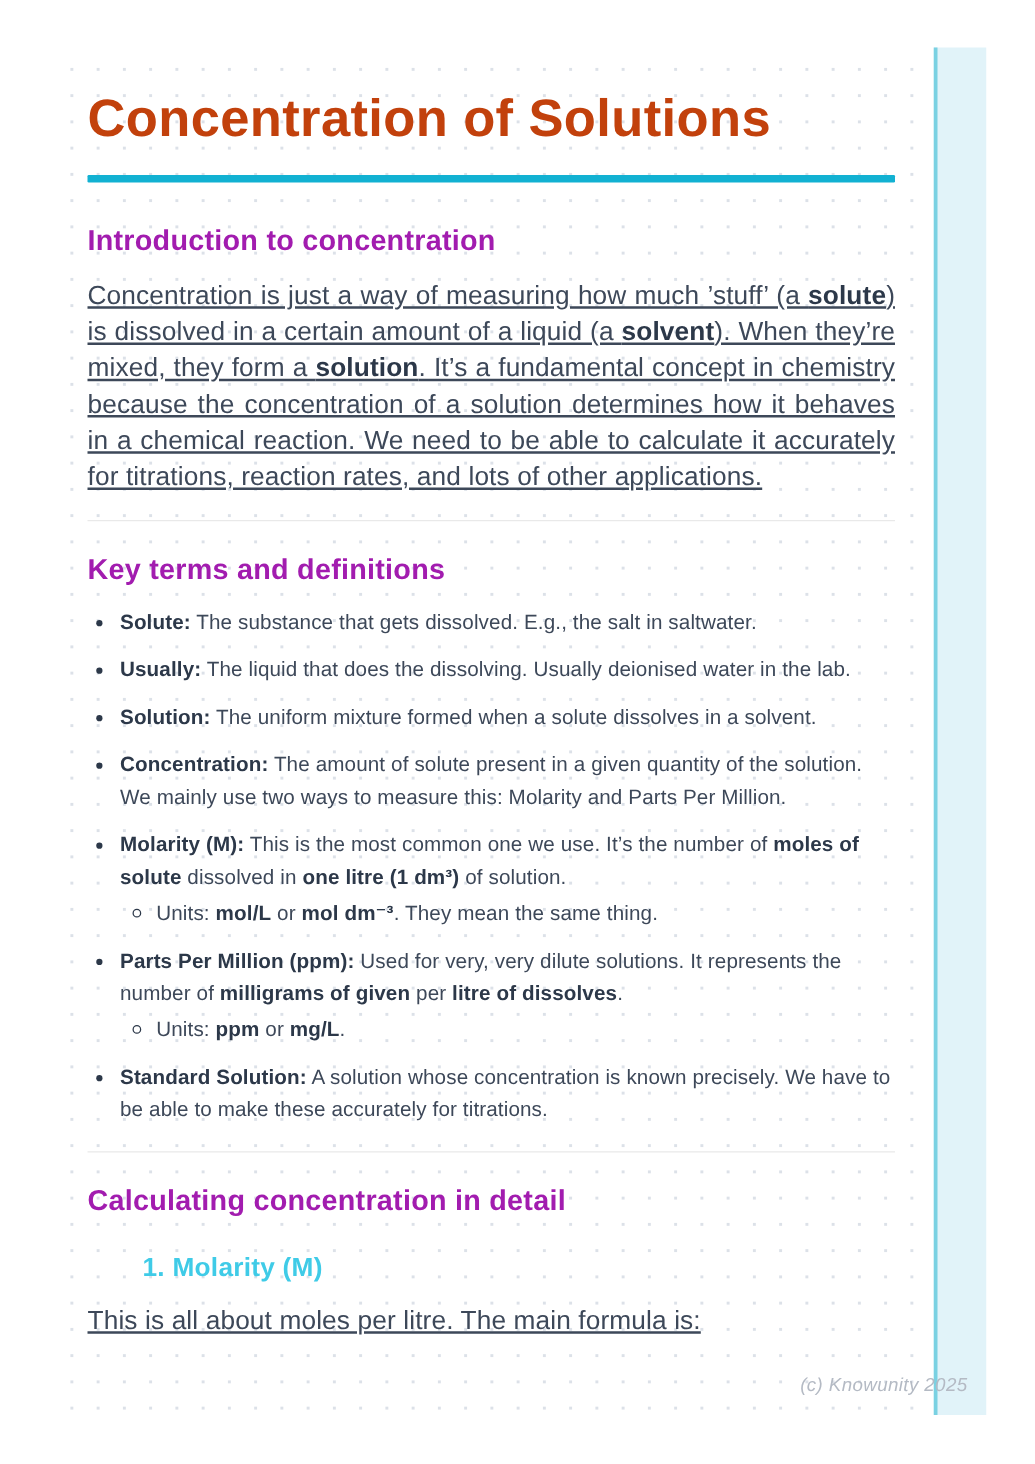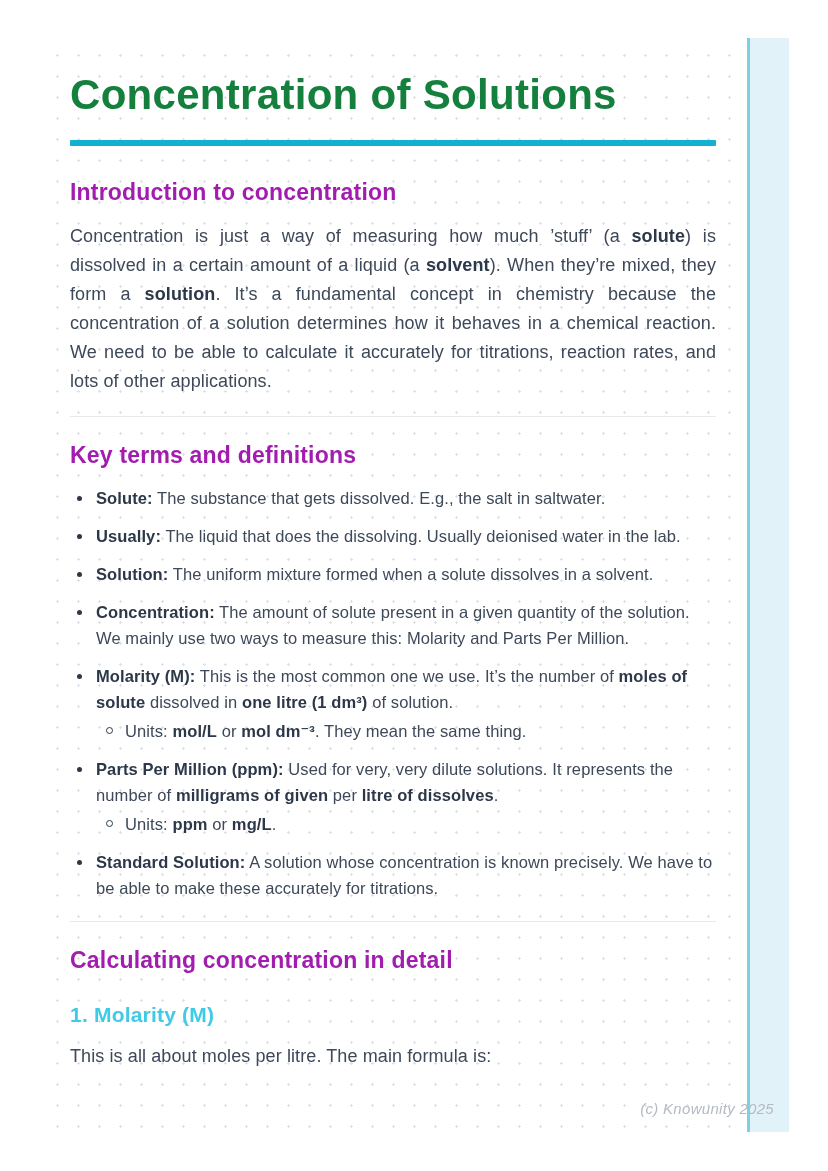--- a/index.html
+++ b/index.html
@@ -41,21 +41,21 @@
     width: 646px;
     z-index: 2;
     color: #3d4859;
   }
 
   h1.title {
     font-size: 42px;
     line-height: 1.1;
     font-weight: 800;
     letter-spacing: 0.3px;
-    color: #15803d;
+    color: #c2410c;
     margin-top: 12px;
   }
 
   .title-rule {
     height: 6px;
     background: #12b1d2;
     border-radius: 1px;
     margin-top: 22px;
   }
 
@@ -71,28 +71,30 @@
   .sec-keyterms h2 { margin-top: 25px; }
   .sec-calculating h2 { margin-top: 25px; }
 
   h3.subsection-heading {
     font-size: 21px;
     line-height: 1.2;
     font-weight: 700;
     color: #3fcbe7;
     margin-top: 27px;
     letter-spacing: 0.2px;
+    margin-left: 44px;
   }
 
   .para {
-    font-size: 18px;
+    font-size: 21px;
     line-height: 29px;
     color: #3d4859;
     margin-top: 15px;
     letter-spacing: 0.1px;
+    text-decoration: underline;
   }
   .justify { text-align: justify; }
 
   b { font-weight: 700; color: #2c3849; }
 
   .divider {
     height: 1px;
     background: #e9e9e9;
     margin-top: 20px;
   }

